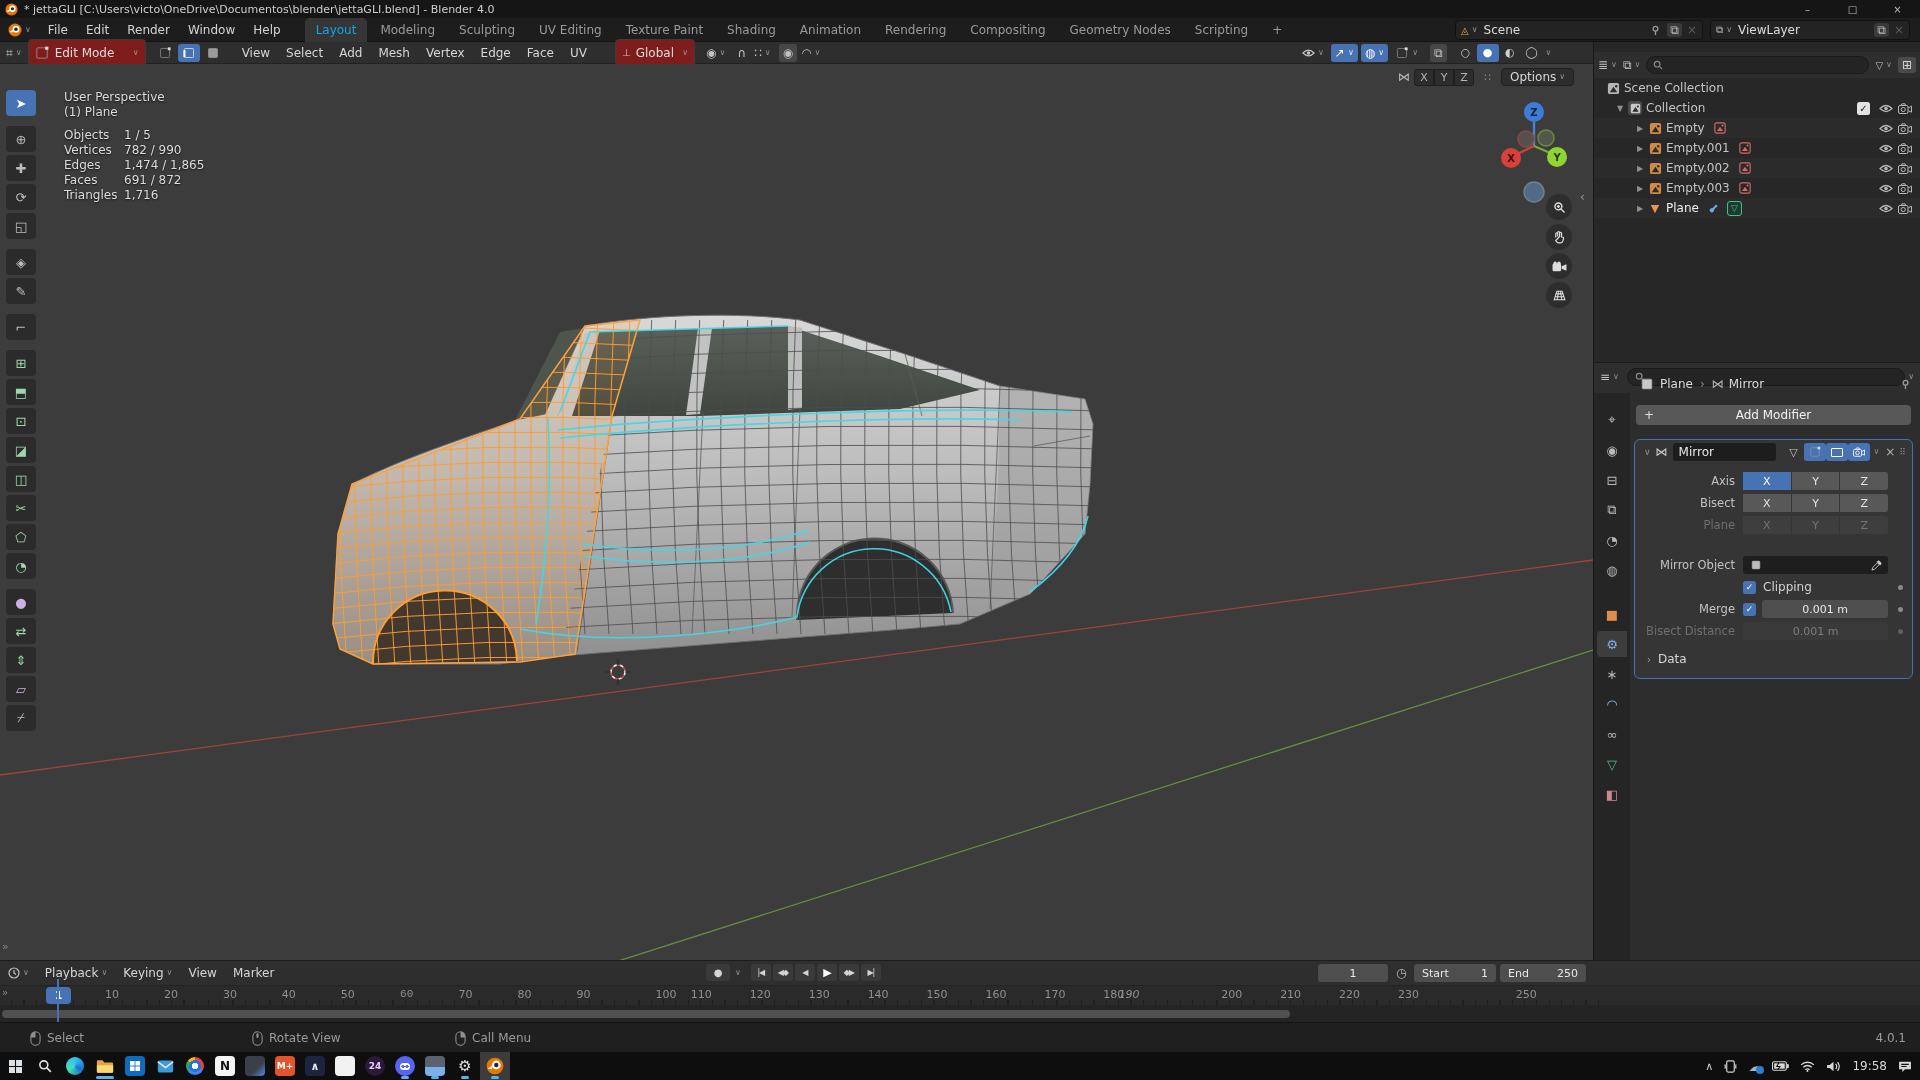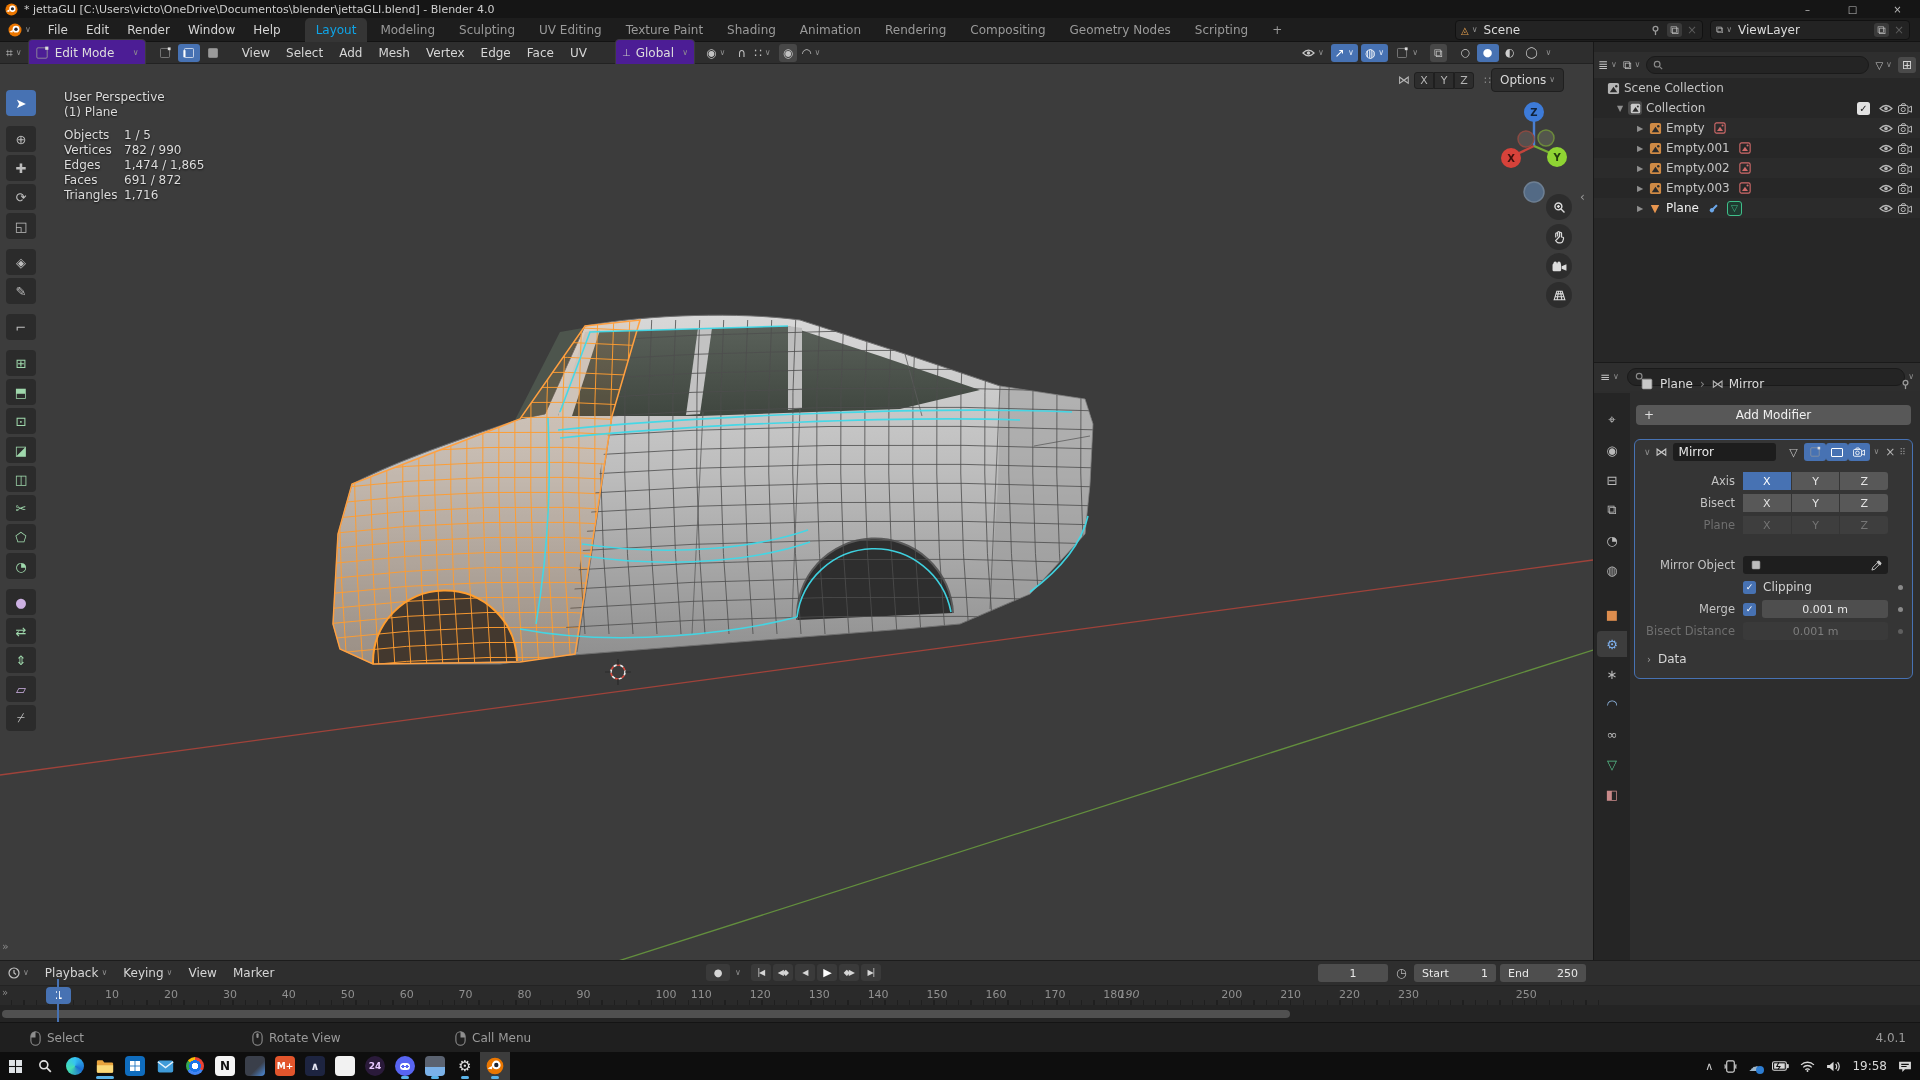--- a/index.html
+++ b/index.html
@@ -19,42 +19,42 @@
 .tab{padding:0 11px;height:24px;display:flex;align-items:center;color:#9a9a9a;border-radius:5px 5px 0 0;margin:0 1px}
 .tab.active{background:#353535;color:#0ea5e9}
 .idblock{height:20px;background:#232323;border:1px solid #111;border-radius:4px;display:flex;align-items:center;padding:0 5px;color:#dcdcdc}
 
 .hdr{background:#2e2e2e}
 #vp-header{position:absolute;left:0;top:42px;width:1593px;height:22px;display:flex;align-items:center;border-bottom:1px solid #222}
 .hmenu{padding:0 8px;color:#d6d6d6}
 .hbtn{height:18px;display:flex;align-items:center;justify-content:center;padding:0 4px;border-radius:3px;color:#c2c2c2}
 .hbtn.on{background:#4772b3;color:#fff}
 .hbtn.pressed{background:#474747}
-.dropdown{height:28px;background:#4c1d95;border:1px solid #3c3c3c;border-radius:4px;display:flex;align-items:center;padding:0 6px;color:#dedede}
+.dropdown{height:28px;background:#7f1d1d;border:1px solid #3c3c3c;border-radius:4px;display:flex;align-items:center;padding:0 6px;color:#dedede}
 .mchip{width:14px;height:14px;border:1.5px solid #9a9a9a;border-radius:2px;position:relative}
 .mchip.v::after{content:'';position:absolute;right:-2px;top:-2px;width:4px;height:4px;background:#ddd}
 .mchip.e{border-color:#fff}
 .mchip.e::before{content:'';position:absolute;left:-2px;top:2px;width:3px;height:10px;background:#fff}
 .mchip.fc{background:#9a9a9a}
 .selmode{width:22px;height:18px;display:flex;align-items:center;justify-content:center;border-radius:3px}
 .selmode.on{background:#4772b3}
 .shade{width:22px;height:18px;display:flex;align-items:center;justify-content:center;color:#cfcfcf;border-radius:3px;font-size:11px}
 .shade.on{background:#4772b3;color:#fff}
 
 #viewport{position:absolute;left:0;top:64px;width:1593px;height:896px;background:#3c3c3c;overflow:hidden}
 #stats{position:absolute;left:64px;top:26px;color:#dcdcdc;text-shadow:0 1px 2px rgba(0,0,0,.7);font-size:12px;line-height:15px}
 #stats .srow{display:flex}
 #stats .sl{width:60px}
 #toolbar{position:absolute;left:6px;top:26px;display:flex;flex-direction:column}
 .tool{width:30px;height:26px;background:#2b2b2b;border-radius:4px;display:flex;align-items:center;justify-content:center;color:#bdbdbd;font-size:13px;margin-bottom:3px}
 .tool.active{background:#4772b3;color:#fff}
 .navbtn{position:absolute;width:26px;height:26px;border-radius:50%;background:rgba(40,40,40,.75);display:flex;align-items:center;justify-content:center;color:#ddd}
 #symrow{position:absolute;top:4px;left:1398px;display:flex;align-items:center}
 .symbtn{width:20px;height:17px;background:#2d2d2d;border:1px solid #1f1f1f;display:flex;align-items:center;justify-content:center;color:#b5b5b5;font-size:11px}
-#optbtn{height:24px;background:#2d2d2d;border:1px solid #1f1f1f;border-radius:4px;display:flex;align-items:center;padding:0 8px;color:#d8d8d8;}
+#optbtn{height:18px;background:#2d2d2d;border:1px solid #1f1f1f;border-radius:4px;display:flex;align-items:center;padding:0 8px;color:#d8d8d8;margin-left:10px}
 
 #outliner{position:absolute;left:1593px;top:42px;width:327px;height:320px;background:#272727;border-left:1px solid #181818}
 .orow{height:20px;display:flex;align-items:center;color:#c5c5c5;font-size:12px}
 .orow .arr{width:12px;color:#8f8f8f;font-size:8px;text-align:center}
 .oicn{width:14px;height:14px;margin:0 4px 0 2px;display:flex;align-items:center;justify-content:center}
 .oic{color:#b8b8b8;width:14px;height:11px}
 .cb13{width:13px;height:13px;border-radius:2.5px;background:#e2e2e2;color:#222;font-size:10px;display:flex;align-items:center;justify-content:center;font-weight:bold}
 #osearch{height:18px;background:#242424;border:1px solid #1a1a1a;border-radius:9px;flex:1;display:flex;align-items:center;padding:0 6px;margin:0 6px}
 
 #props{position:absolute;left:1593px;top:362px;width:327px;height:598px;background:#2d2d2d;border-left:1px solid #181818;border-top:1px solid #1a1a1a}
@@ -852,21 +852,21 @@
           <span>250</span>
       </div>
     </div>
     <div id="ruler">
       <div>
           <span class="tick" style="left: 112.037px;">10</span>
           <span class="tick" style="left: 170.967px;">20</span>
           <span class="tick" style="left: 229.897px;">30</span>
           <span class="tick" style="left: 288.827px;">40</span>
           <span class="tick" style="left: 347.757px;">50</span>
-          <span class="tick" style="left: 406.687px;">60</span>
+          <span class="tick" style="left: 406.687px; font-family: Liberation Mono, monospace;">60</span>
           <span class="tick" style="left: 465.617px;">70</span>
           <span class="tick" style="left: 524.547px;">80</span>
           <span class="tick" style="left: 583.477px;">90</span>
           <span class="tick" style="left: 666px;">100</span>
           <span class="tick" style="left: 701.337px;">110</span>
           <span class="tick" style="left: 760.267px;">120</span>
           <span class="tick" style="left: 819.197px;">130</span>
           <span class="tick" style="left: 878.127px;">140</span>
           <span class="tick" style="left: 937.057px;">150</span>
           <span class="tick" style="left: 995.987px;">160</span>

